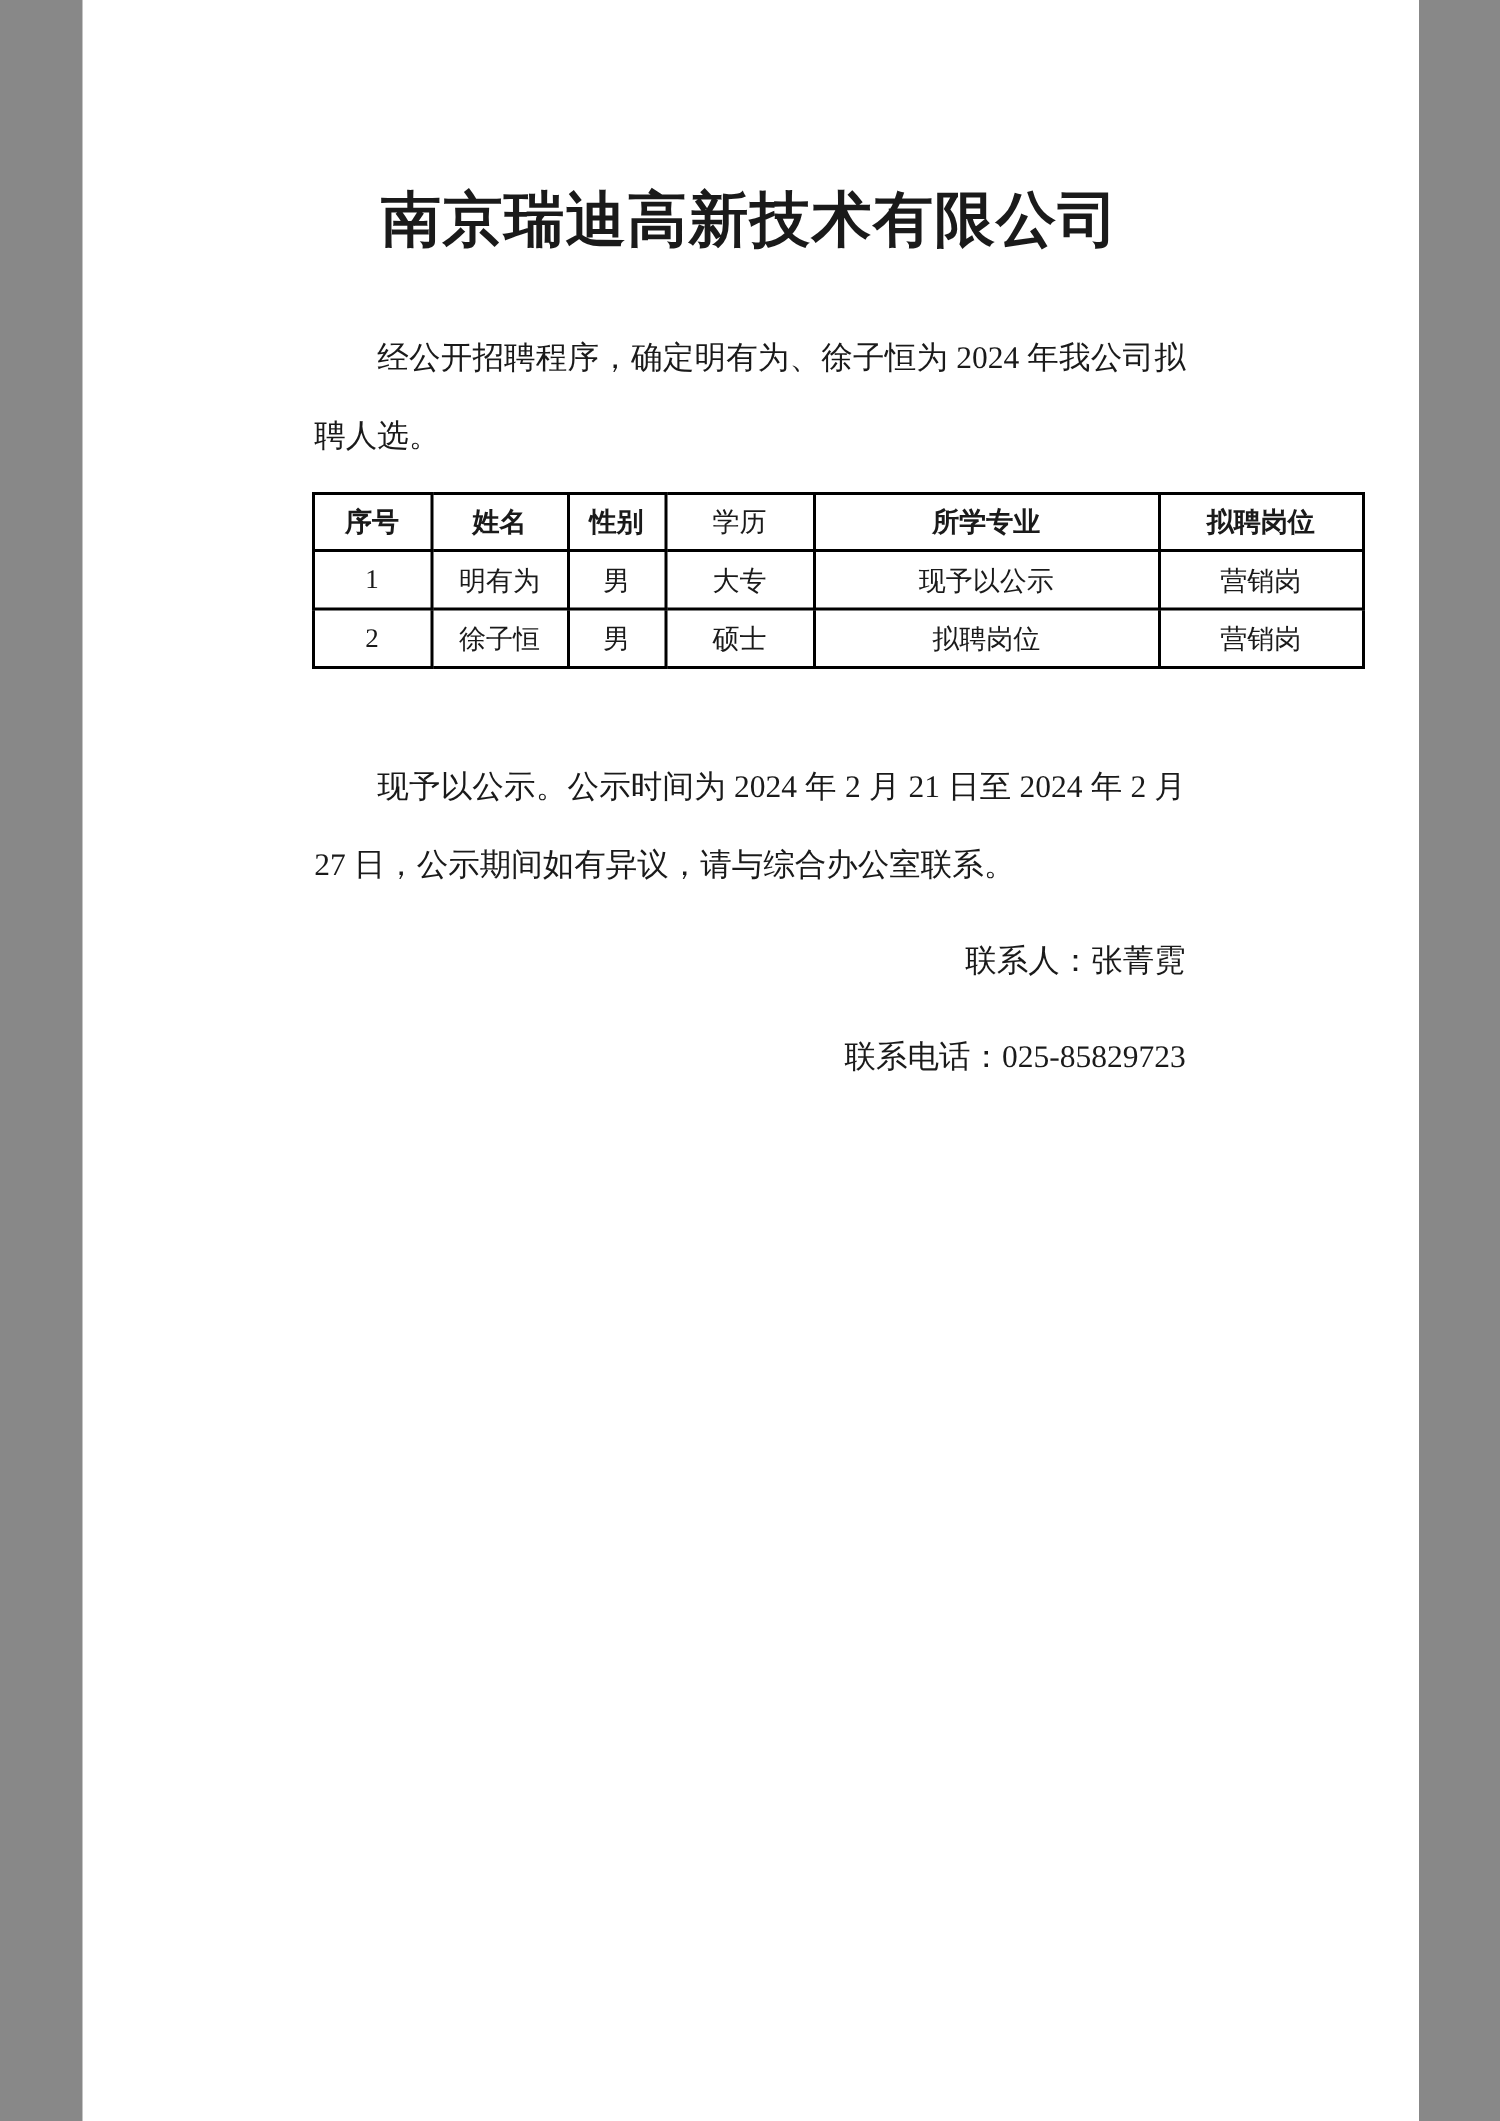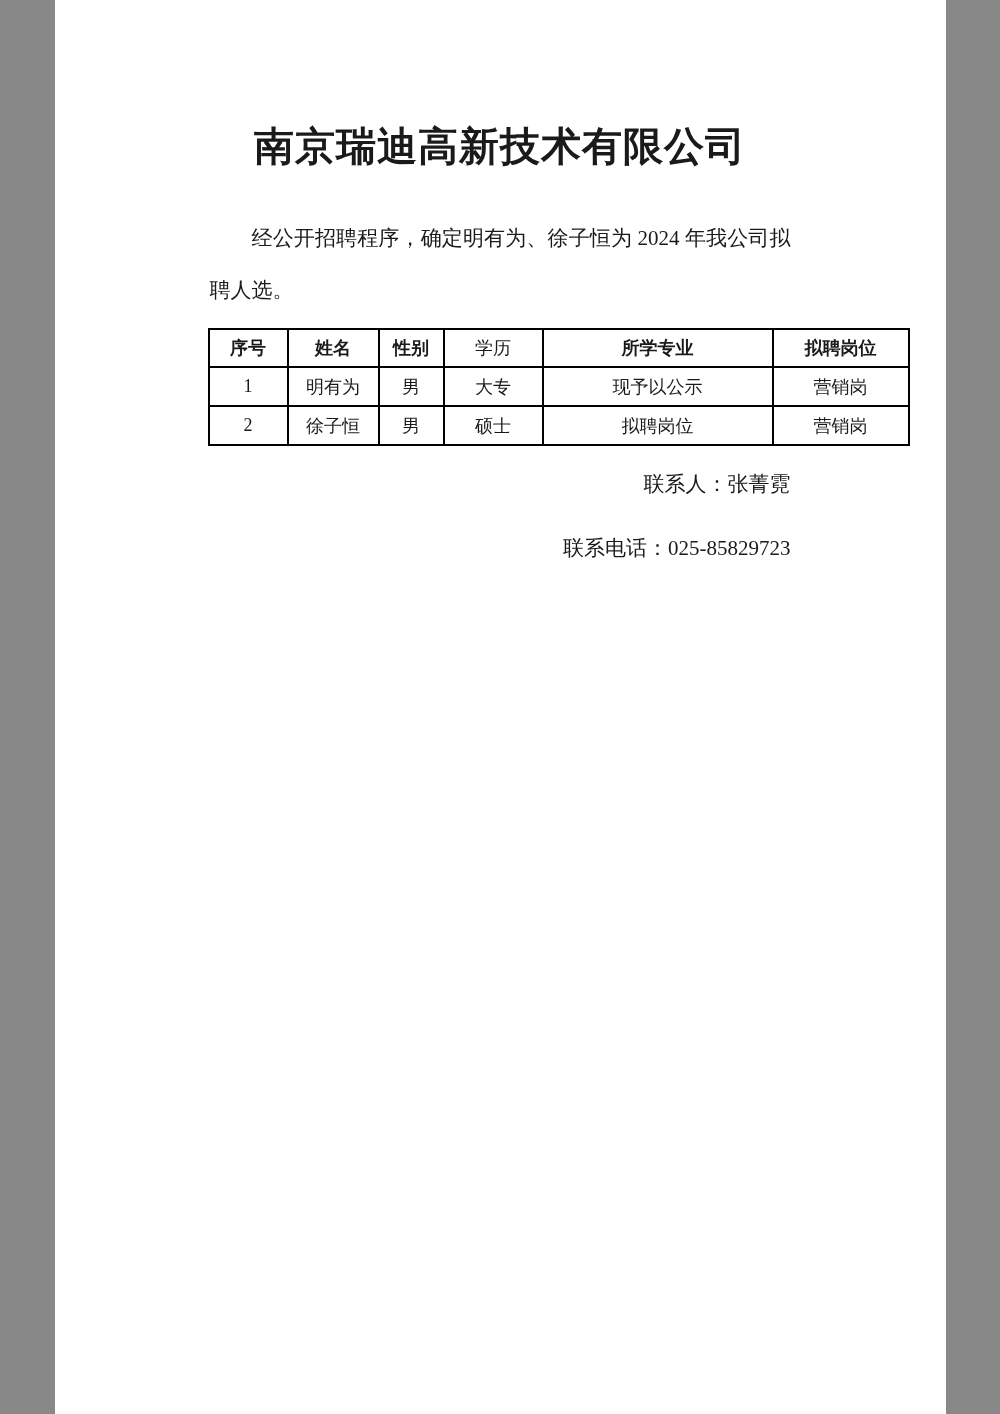--- a/index.html
+++ b/index.html
@@ -110,18 +110,19 @@
           <td>2</td>
           <td>徐子恒</td>
           <td>男</td>
           <td>硕士</td>
           <td>拟聘岗位</td>
           <td>营销岗</td>
         </tr>
       </tbody>
     </table>
 
+    <p class="body-par notice">现予以公示。公示时间为 2024 年 2 月 21 日至 2024 年 2 月 27 日，公示期间如有异议，请与综合办公室联系。</p>
 
     <p class="body-par contact">联系人：张菁霓</p>
     <p class="body-par contact">联系电话：025-85829723</p>
 
   </div>
 </div>
 
 </body></html>

